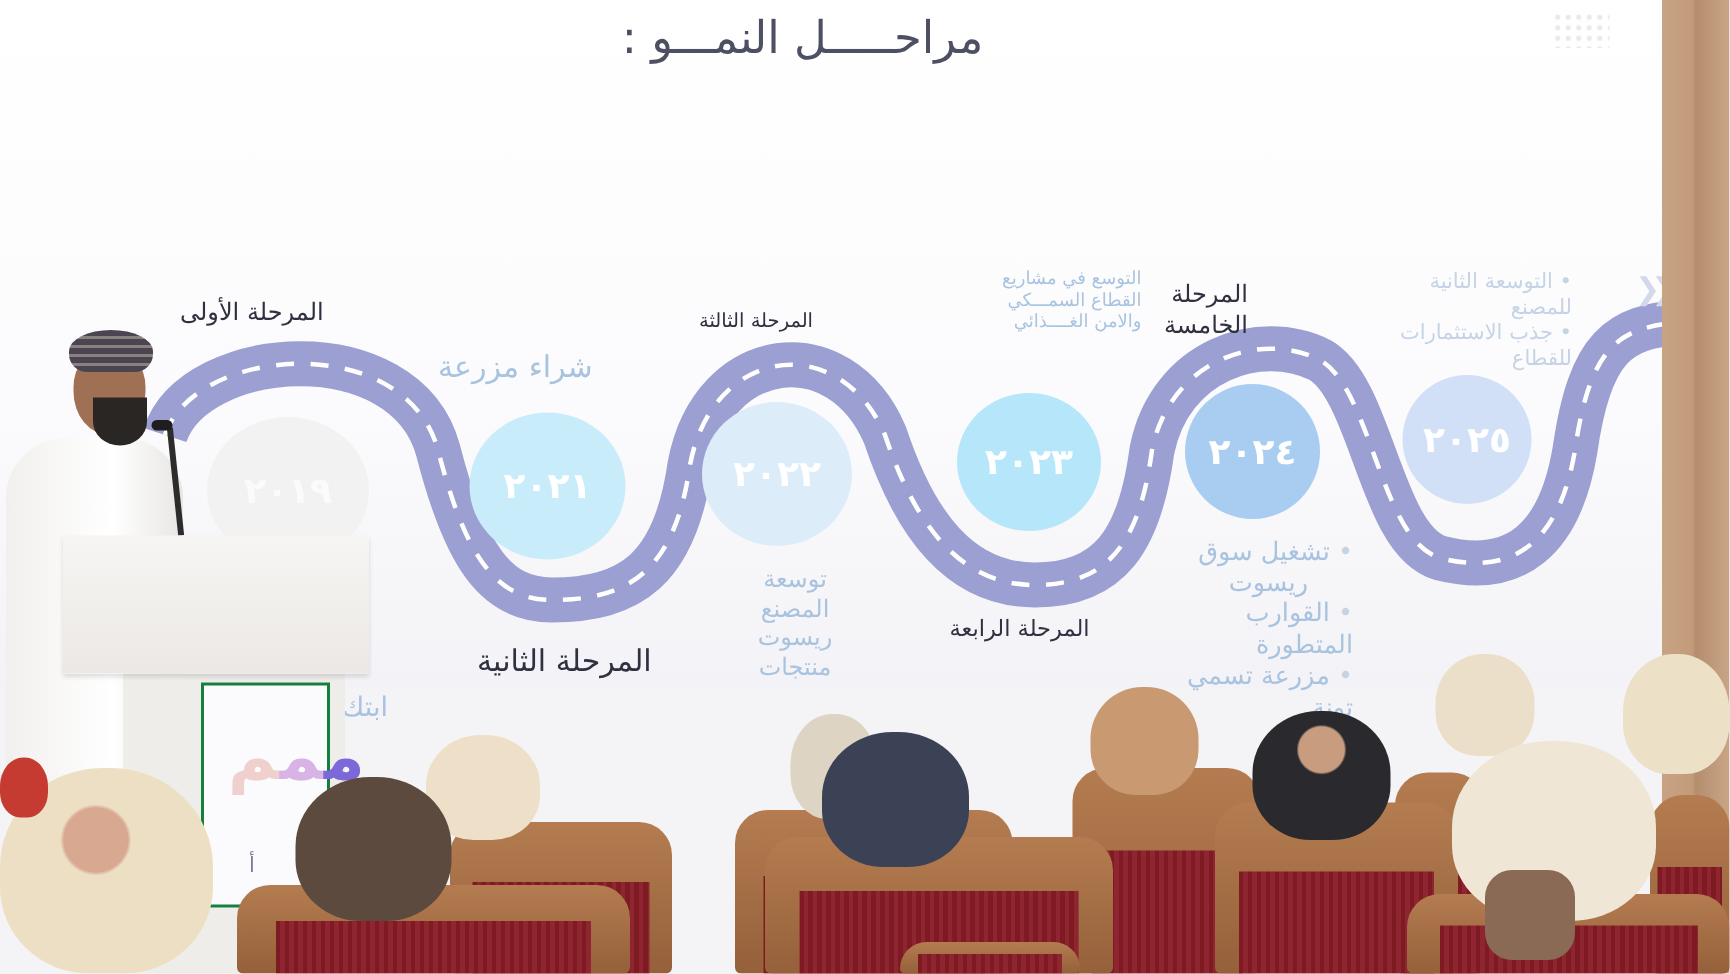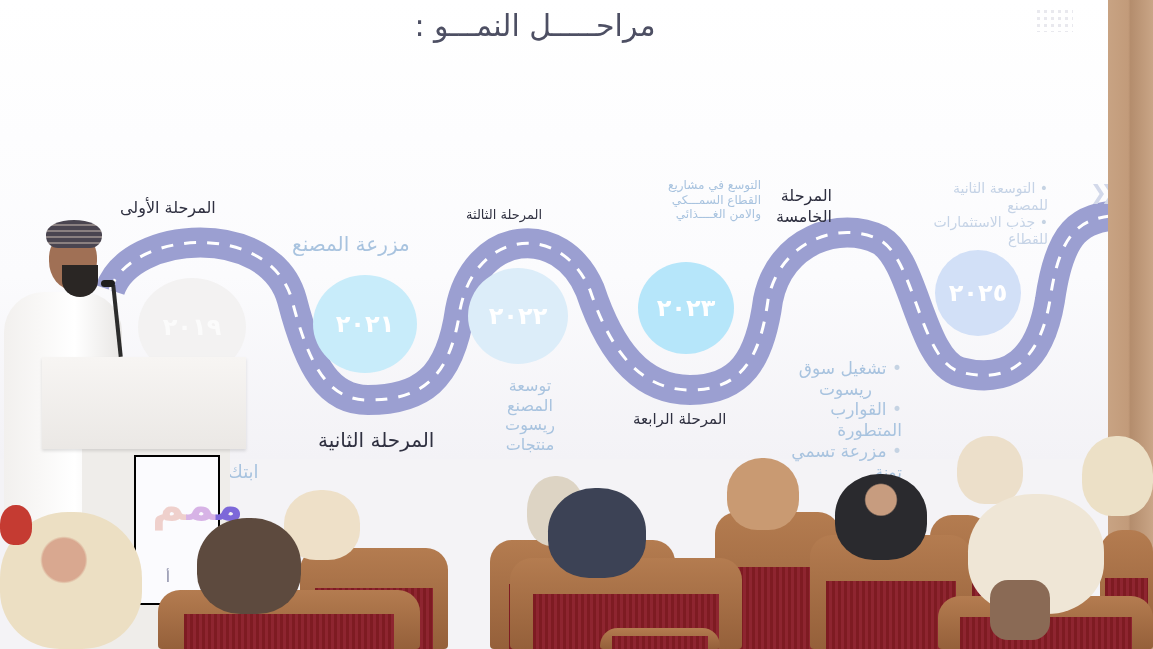--- a/index.html
+++ b/index.html
@@ -45,21 +45,21 @@
     
     .speaker { position: absolute; left: 4px; top: 220px; width: 120px; height: 300px; }
     .speaker .head { position: absolute; left: 45px; top: 12px; width: 48px; height: 58px; border-radius: 45% 45% 50% 50%; background: #a07055; }
     .speaker .cap { position: absolute; left: 42px; top: 0; width: 56px; height: 28px; border-radius: 50% 50% 12px 12px; background: repeating-linear-gradient(0deg, #4a4550 0 4px, #8a8080 4px 6px); }
     .speaker .beard { position: absolute; left: 58px; top: 45px; width: 36px; height: 32px; border-radius: 0 0 50% 50%; background: #2a2624; }
     .speaker .body { position: absolute; left: 0; top: 72px; width: 118px; height: 230px; border-radius: 40px 40px 6px 6px; background: linear-gradient(90deg, #f2f0ee, #ffffff 60%, #e8e6e4); }
     .mic-stand { position: absolute; left: 115px; top: 285px; width: 4px; height: 72px; background: #2c2c2c; transform: rotate(-6deg); }
     .mic-head { position: absolute; left: 101px; top: 280px; width: 14px; height: 7px; border-radius: 4px; background: #1e1e1e; }
     .podium-top { position: absolute; left: 42px; top: 357px; width: 204px; height: 92px; background: linear-gradient(180deg, #f7f5f3, #ebe8e5); box-shadow: 0 2px 3px rgba(0,0,0,0.12); }
     .podium-base { position: absolute; left: 82px; top: 449px; width: 148px; height: 200px; background: #efedea; }
-    .podium-screen { position: absolute; left: 134px; top: 455px; width: 86px; height: 150px; background: #fbfbfe; border: 2px solid #000000; }
+    .podium-screen { position: absolute; left: 134px; top: 455px; width: 86px; height: 150px; background: #fbfbfe; border: 2px solid #15803d; }
     .podium-logo { position: absolute; left: 16px; top: 22px; font-size: 44px; color: #7d68d9; font-weight: bold; letter-spacing: -8px; }
     .podium-logo span:nth-child(2) { color: #d7b3e6; }
     .podium-logo span:nth-child(3) { color: #efd0cc; }
     .podium-text { position: absolute; left: 30px; top: 112px; font-size: 14px; color: #7c7f9c; direction: rtl; }
     .partial-word { position: absolute; left: 228px; top: 461px; font-size: 18px; color: #a8c3df; direction: rtl; }
 
     
     .chair { position: absolute; border-radius: 22px 22px 4px 4px; background: linear-gradient(180deg, #b47c50, #95603a); }
     .chair .cushion { position: absolute; left: 10%; right: 10%; bottom: 0; height: 60%; background: repeating-linear-gradient(90deg, #7e1b22 0 3px, #8e2530 3px 6px); }
     .turban { position: absolute; border-radius: 48% 48% 42% 42%; }
@@ -105,34 +105,37 @@
     </div>
     <div class="year-circle" style="left:313px;top:275px;width:104px;height:98px;background:#c8ecfa;">
       <span>٢٠٢١</span>
     </div>
     <div class="year-circle" style="left:468px;top:268px;width:100px;height:96px;background:#dcedf9;">
       <span>٢٠٢٢</span>
     </div>
     <div class="year-circle" style="left:638px;top:262px;width:96px;height:92px;background:#b6e6fa;">
       <span>٢٠٢٣</span>
     </div>
+    <div class="year-circle" style="left:790px;top:256px;width:90px;height:90px;background:#a9cdf1;">
+      <span>٢٠٢٤</span>
+    </div>
     <div class="year-circle" style="left:935px;top:250px;width:86px;height:86px;background:#d2e0f7;">
       <span>٢٠٢٥</span>
     </div>
 
     <div class="stage-label" style="left:120px;top:198px;font-size:16px;">المرحلة الأولى</div>
     <div class="stage-label" style="left:318px;top:428px;font-size:20px;">المرحلة الثانية</div>
     <div class="stage-label" style="left:466px;top:190px;font-size:13px;margin-top:17px;">المرحلة الثالثة</div>
     <div class="stage-label" style="left:633px;top:410px;font-size:15px;">المرحلة الرابعة</div>
     <div class="stage-label" style="left:776px;top:186px;font-size:16px;line-height:1.3;">
       <div>المرحلة</div>
       <div>الخامسة</div>
     </div>
 
-    <div class="stage-desc" style="left:292px;top:232px;font-size:20px;">مزرعة المصنع</div>
+    <div class="stage-desc" style="left:292px;top:232px;font-size:20px;">شراء مزرعة</div>
 
     <div class="stage-desc" style="left:490px;top:376px;width:80px;font-size:16px;">
       <div>توسعة</div>
       <div>المصنع</div>
       <div>ريسوت</div>
       <div>منتجات</div>
     </div>
 
     <div class="stage-desc" style="left:583px;top:178px;width:178px;font-size:12px;text-align:right;">
       <div>التوسع في مشاريع</div>

